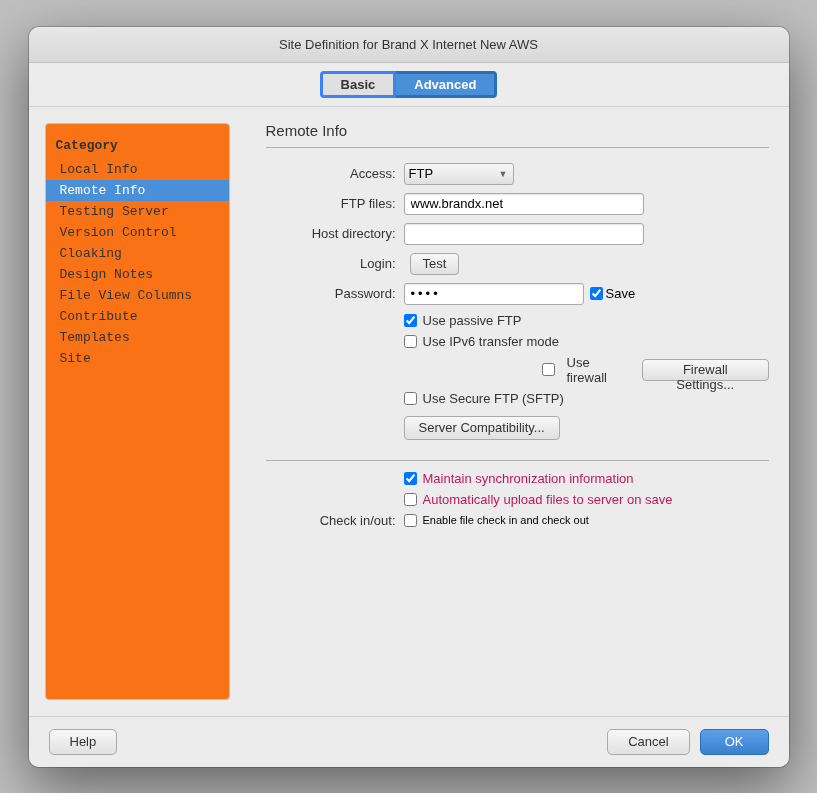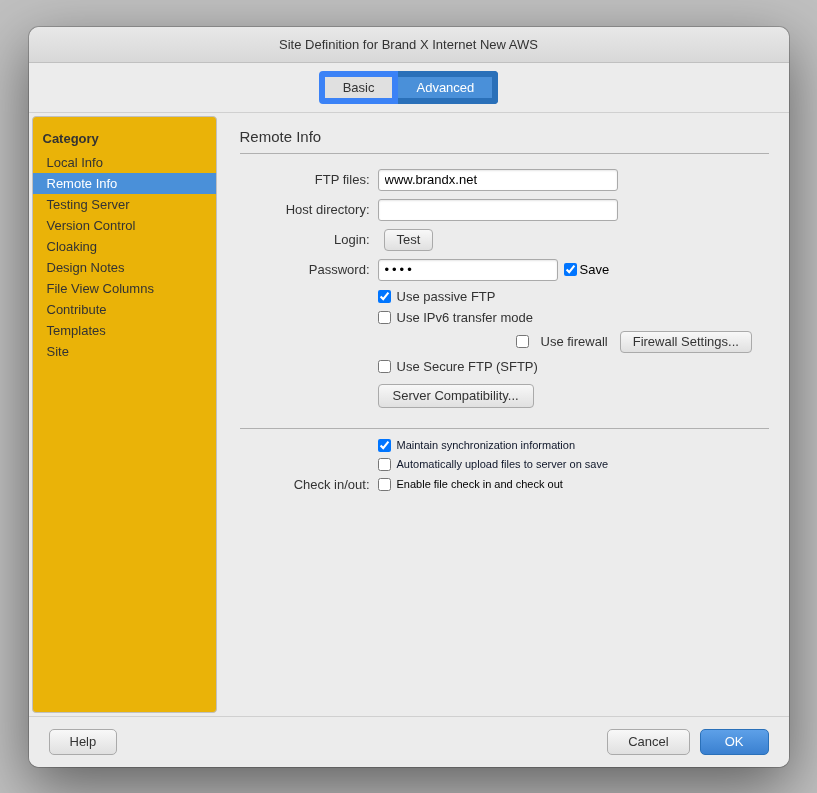--- a/index.html
+++ b/index.html
@@ -36,52 +36,54 @@
     .tab-bar {
       display: flex;
       justify-content: center;
       padding: 8px 0;
       background: #ececec;
       border-bottom: 1px solid #d0d0d0;
       gap: 0;
     }
     .tab-btn {
       padding: 3px 18px;
-      border: 6px solid #3b82f6;
+      border: 3px solid #3b82f6;
       background: #e0e0e0;
       font-size: 13px;
       cursor: pointer;
       color: #333;
+      font-weight: bold;
     }
     .tab-btn:first-child {
       border-radius: 4px 0 0 4px;
     }
     .tab-btn:last-child {
       border-radius: 0 4px 4px 0;
       border-left: none;
     }
     .tab-btn.active {
       background: #4a90d9;
       color: white;
       border-color: #2a70b9;
     }
     .content-area {
       display: flex;
       flex: 1;
       overflow: hidden;
     }
     .sidebar {
       width: 185px;
-      background: #eab308;
+      background: #f97316;
       border-right: 1px solid #d0d0d0;
       padding: 10px 0;
-      margin: 3px;
+      margin: 16px;
       border: 1px solid #c0c0c0;
       border-radius: 4px;
       overflow-y: auto;
+      font-family: Liberation Mono, monospace;
     }
     .sidebar-category {
       padding: 4px 10px 6px;
       font-weight: bold;
       color: #333;
       font-size: 13px;
     }
     .sidebar-item {
       padding: 3px 10px 3px 14px;
       cursor: pointer;
@@ -235,22 +237,22 @@
       display: flex;
       align-items: center;
       margin-bottom: 6px;
       padding-left: 138px;
     }
     .sync-row input[type="checkbox"] {
       margin-right: 6px;
       cursor: pointer;
     }
     .sync-row label {
-      font-size: 11px;
-      color: #0f172a;
+      font-size: 13px;
+      color: #be185d;
       cursor: pointer;
     }
     .sync-checked-label {
       color: #0040d0;
     }
     .footer {
       display: flex;
       justify-content: space-between;
       align-items: center;
       padding: 12px 20px;
@@ -330,20 +332,33 @@
       <div class="sidebar-item">Contribute</div>
       <div class="sidebar-item">Templates</div>
       <div class="sidebar-item">Site</div>
     </div>
 
     <div class="main-panel">
       <div class="panel-title">Remote Info</div>
       <div class="divider"></div>
 
       
+      <div class="form-row">
+        <div class="form-label">Access:</div>
+        <div class="select-wrapper">
+          <select class="access-select">
+            <option>FTP</option>
+            <option>SFTP</option>
+            <option>Local/Network</option>
+            <option>WebDAV</option>
+            <option>RDS</option>
+            <option>None</option>
+          </select>
+        </div>
+      </div>
 
       
       <div class="form-row">
         <div class="form-label">FTP files:</div>
         <input class="form-input wide" type="text" value="www.brandx.net" style="">
       </div>
 
       
       <div class="form-row">
         <div class="form-label">Host directory:</div>

